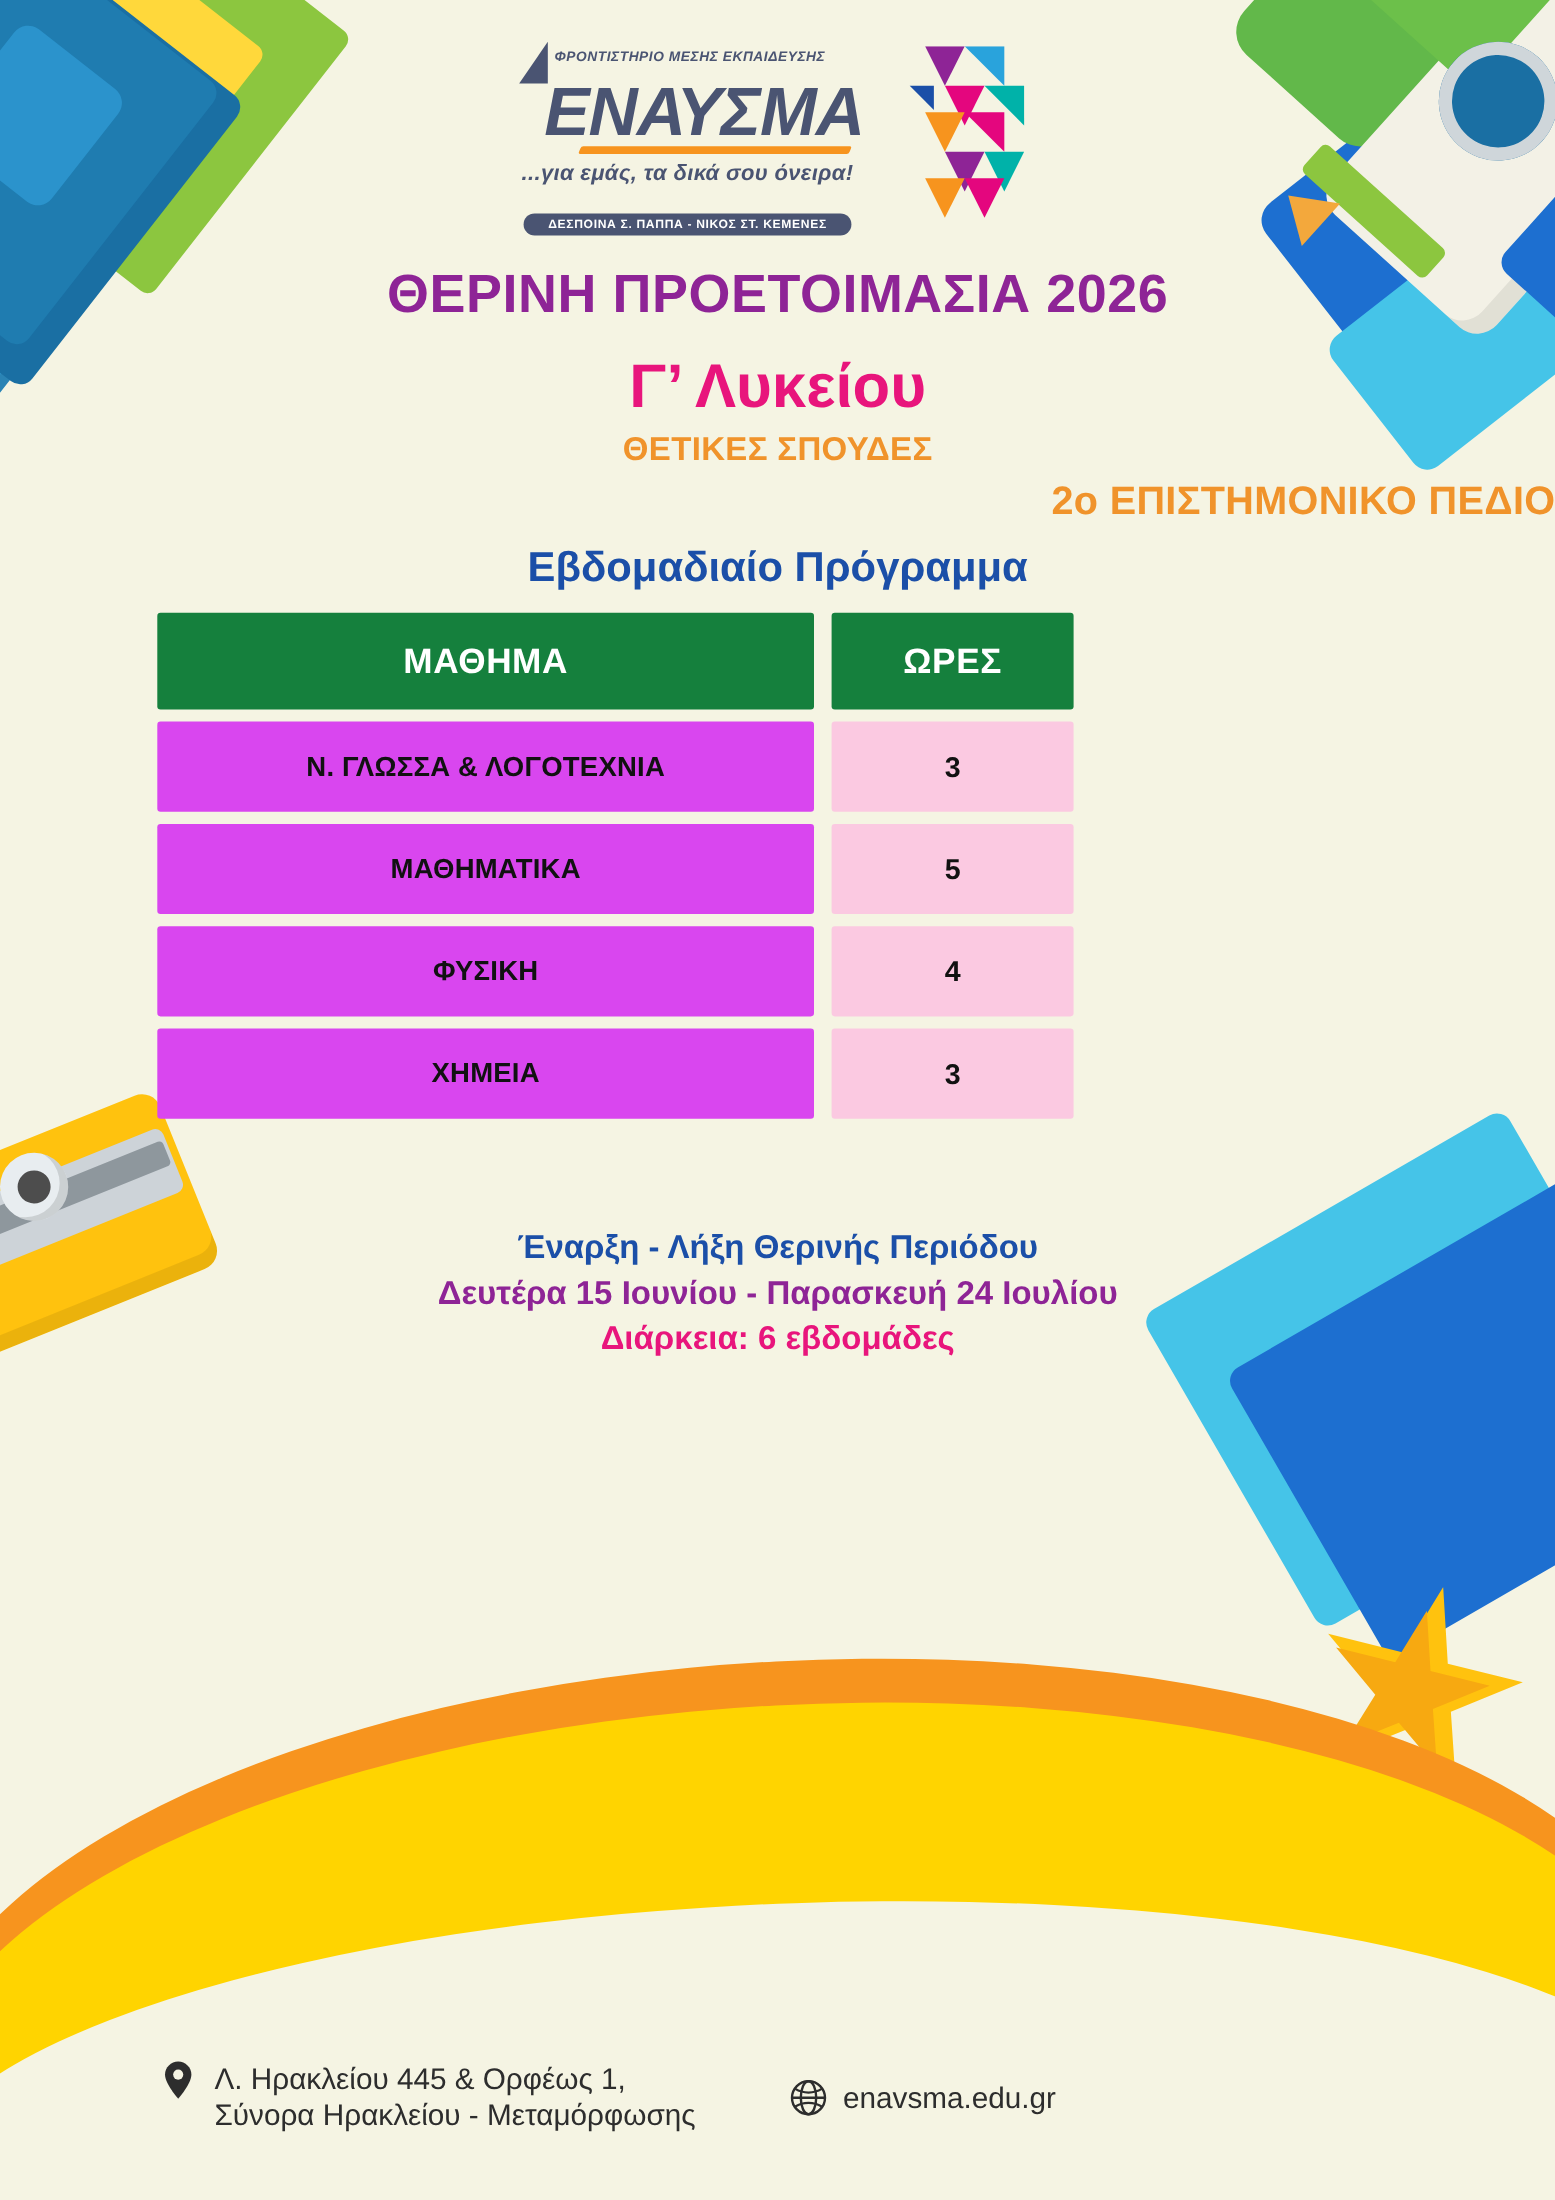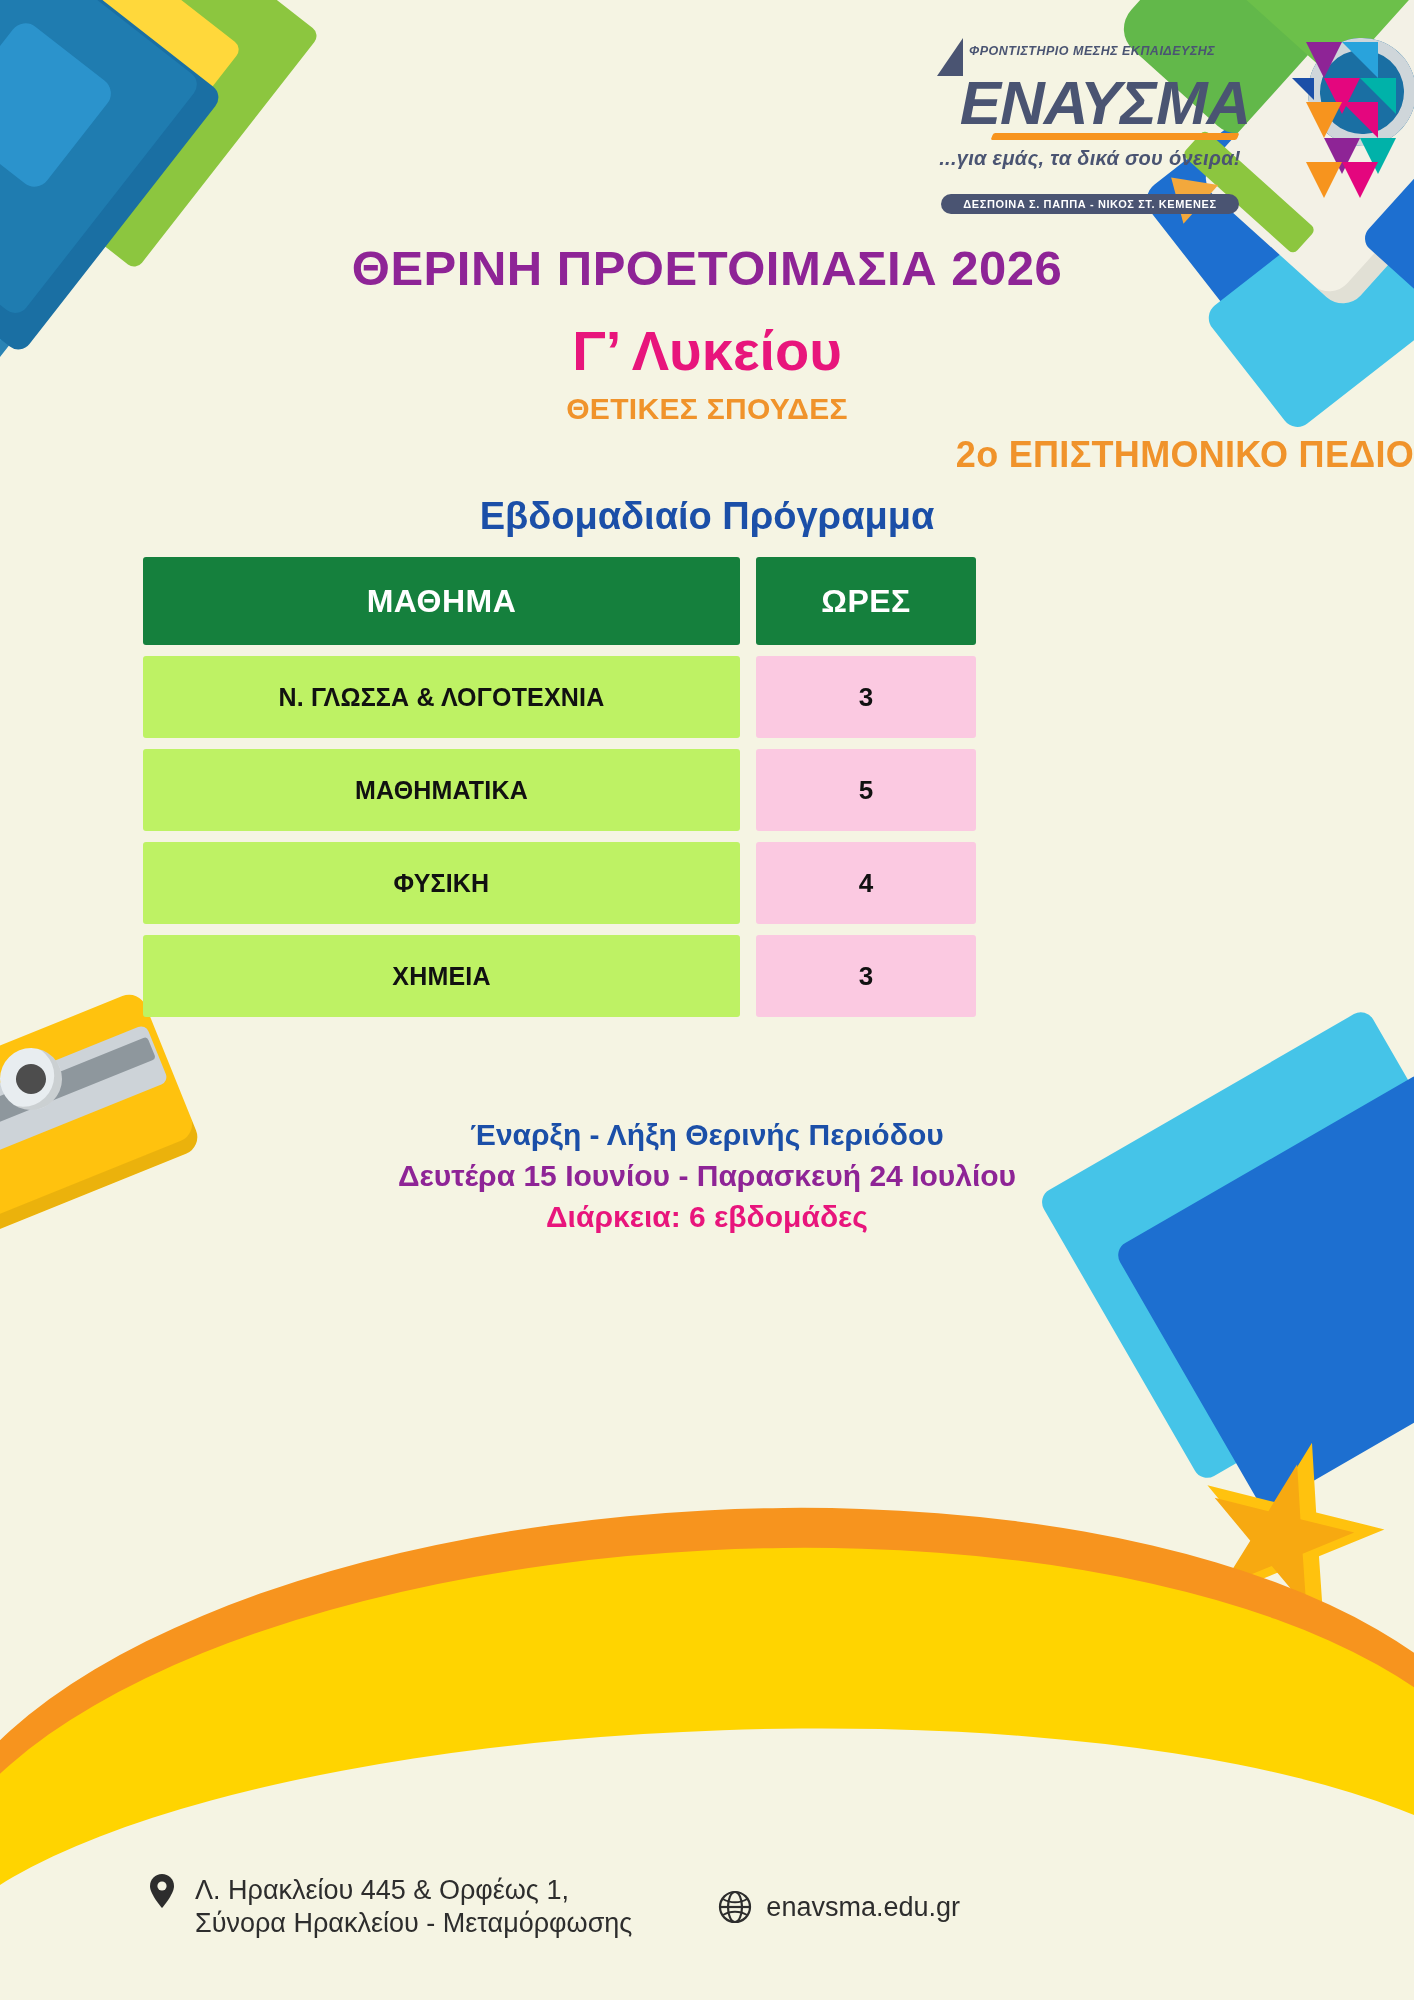--- a/index.html
+++ b/index.html
@@ -54,21 +54,21 @@
   .wave-yellow{position:absolute;left:-80px;bottom:-110px;width:1600px;height:560px;background:#ffd400;border-radius:50% 50% 0 0 / 60% 60% 0 0;transform:rotate(-3deg);}
   .wave-cream{position:absolute;left:-80px;bottom:-150px;width:1620px;height:420px;background:#f5f4e3;border-radius:50% 50% 0 0 / 55% 55% 0 0;transform:rotate(-2deg);}
   .star{position:absolute;right:30px;bottom:370px;width:190px;height:190px;background:#ffc20e;
     clip-path:polygon(50% 0%,61% 35%,98% 35%,68% 57%,79% 91%,50% 70%,21% 91%,32% 57%,2% 35%,39% 35%);
     transform:rotate(14deg);}
   .star2{position:absolute;right:60px;bottom:388px;width:150px;height:150px;background:#f7a911;
     clip-path:polygon(50% 0%,61% 35%,98% 35%,68% 57%,79% 91%,50% 70%,21% 91%,32% 57%,2% 35%,39% 35%);
     transform:rotate(14deg);}
 
   
-  .logo{position:absolute;left:0;right:0;top:38px;display:flex;justify-content:flex-end;align-items:flex-start;gap:14px;}
+  .logo{position:absolute;left:0;right:0;top:38px;display:flex;justify-content:center;align-items:flex-start;gap:14px;}
   .logo-left{display:flex;flex-direction:column;align-items:center;width:320px;}
   .logo-top{display:flex;align-items:flex-end;gap:6px;width:100%;justify-content:flex-start;padding-left:14px;}
   .logo-flash{width:0;height:0;border-left:26px solid transparent;border-bottom:38px solid #4a5472;margin-bottom:26px;}
   .logo-sub1{font-size:12.5px;font-weight:bold;font-style:italic;color:#4a5472;letter-spacing:.5px;align-self:flex-start;margin-top:6px;}
   .logo-word{font-size:62px;font-weight:bold;font-style:italic;color:#4a5472;letter-spacing:-1px;line-height:.86;margin-top:-26px;margin-left:30px;}
   .logo-rule{width:246px;height:7px;background:#f7941e;margin:4px 0 0 50px;transform:skewX(-22deg);border-radius:2px;}
   .logo-tag{font-size:20px;font-style:italic;font-weight:bold;color:#4a5472;margin-top:7px;letter-spacing:.3px;}
   .logo-credit{margin-top:24px;background:#4a5472;color:#fff;font-size:11px;font-weight:bold;
     padding:4px 22px;border-radius:12px;letter-spacing:.6px;}
 
@@ -86,21 +86,21 @@
   .prog{position:absolute;left:0;right:0;top:495px;text-align:center;
     font-size:38px;font-weight:bold;color:#1b4fa8;}
 
   
   .table{position:absolute;left:143px;top:557px;width:1128px;}
   .trow{display:flex;gap:16px;margin-bottom:11px;}
   .c-name{flex:0 0 597px;display:flex;align-items:center;justify-content:center;height:82px;border-radius:3px;}
   .c-hrs{flex:0 0 220px;display:flex;align-items:center;justify-content:center;height:82px;border-radius:3px;}
   .hdr .c-name,.hdr .c-hrs{background:#15803d;height:88px;}
   .hdr .c-name span,.hdr .c-hrs span{color:#fff;font-size:32px;font-weight:bold;letter-spacing:.5px;}
-  .body .c-name{background:#bef264;}
+  .body .c-name{background:#d946ef;}
   .body .c-hrs{background:#fbc9e1;}
   .body .c-name span{color:#111;font-size:25px;font-weight:bold;letter-spacing:.2px;}
   .body .c-hrs span{color:#111;font-size:26px;font-weight:bold;}
 
   
   .dates{position:absolute;left:0;right:0;top:1118px;text-align:center;}
   .d1{font-size:30px;font-weight:bold;color:#1b4fa8;margin-bottom:7px;}
   .d2{font-size:30px;font-weight:bold;color:#8e2496;margin-bottom:7px;}
   .d3{font-size:30px;font-weight:bold;color:#e8157c;}
 

